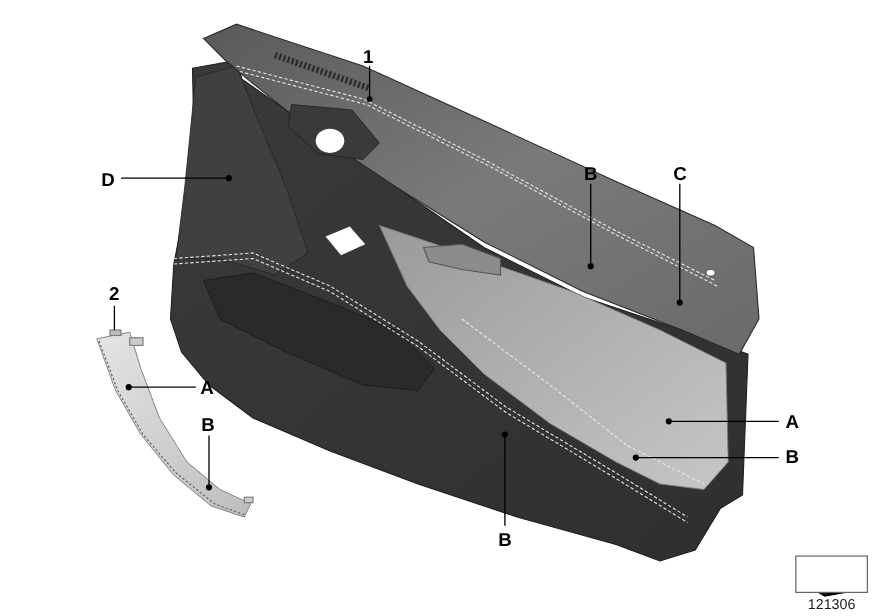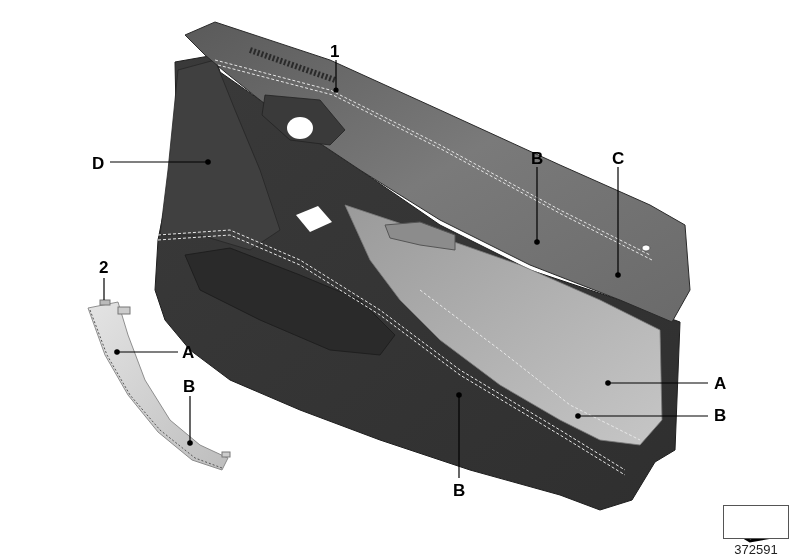--- a/index.html
+++ b/index.html
@@ -113,13 +113,13 @@
 <div class="callout" style="left:531px;top:150px;">B</div>
 <div class="callout" style="left:612px;top:150px;">C</div>
 <div class="callout" style="left:99px;top:259px;">2</div>
 <div class="callout" style="left:182px;top:344px;">A</div>
 <div class="callout" style="left:183px;top:378px;">B</div>
 <div class="callout" style="left:714px;top:375px;">A</div>
 <div class="callout" style="left:714px;top:407px;">B</div>
 <div class="callout" style="left:453px;top:482px;">B</div>
 
 <div class="ref-box"></div>
-<div class="ref-num">372591</div>
+<div class="ref-num">121306</div>
 
 </body></html>

